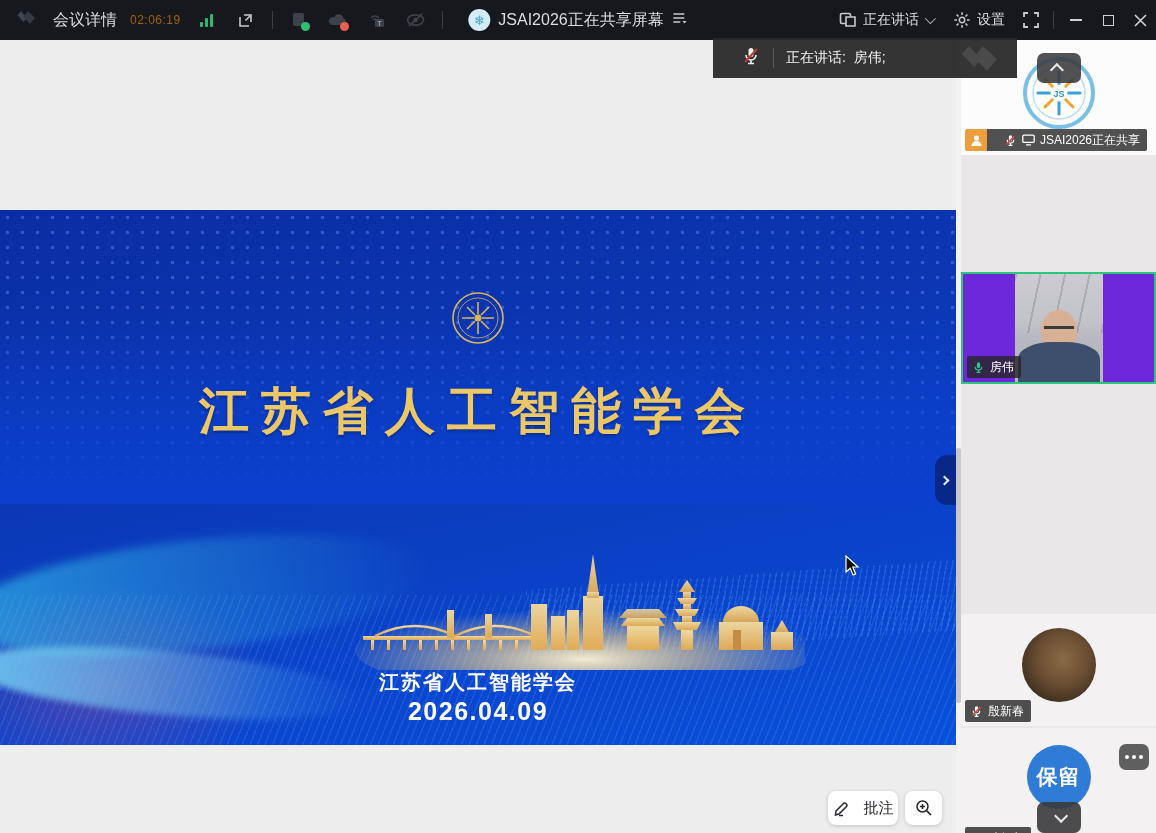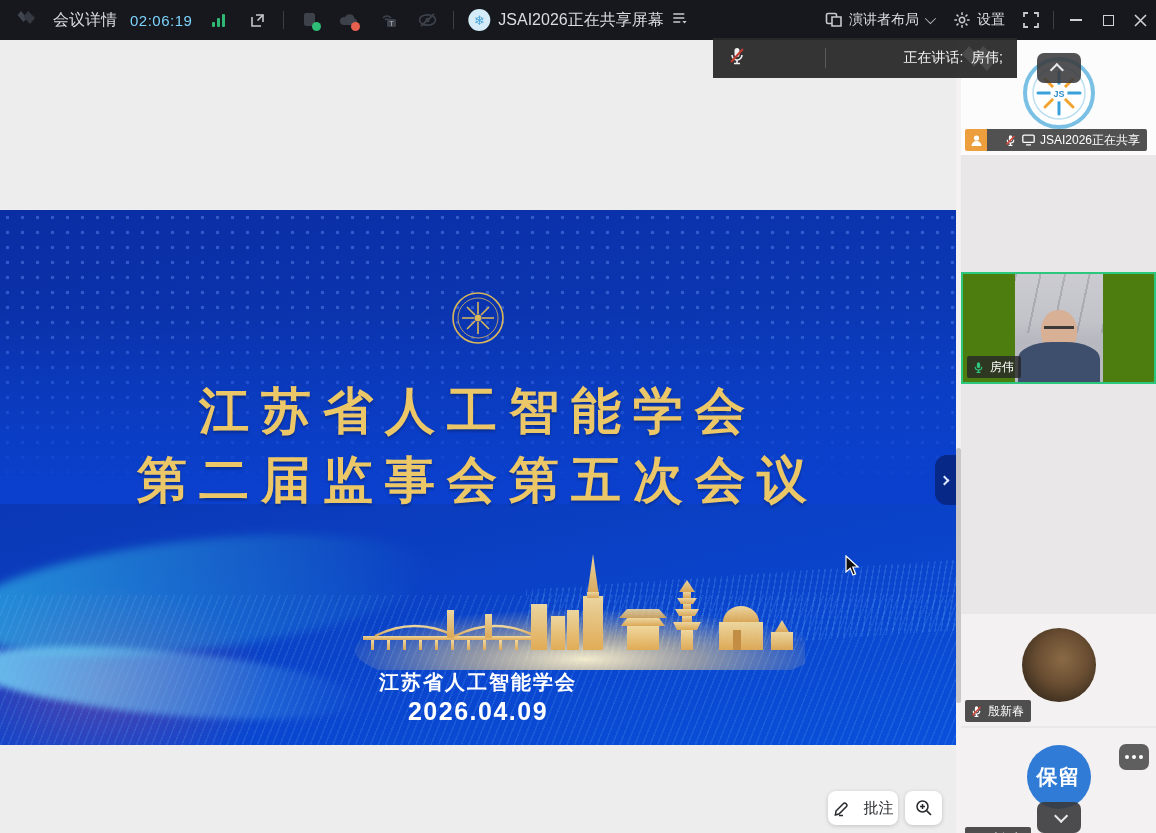--- a/index.html
+++ b/index.html
@@ -8,41 +8,41 @@
   #app { position:relative; width:1156px; height:833px; overflow:hidden; background:#ededee; }
 
   
   .titlebar { position:absolute; top:0; left:0; width:1156px; height:40px; background:#16181d;
     color:#dfe2e6; z-index:40; }
   .tb-left { position:absolute; left:14px; top:0; height:40px; display:flex; align-items:center; gap:13px; }
   .tb-center { position:absolute; left:50%; top:0; transform:translateX(-50%); height:40px;
     display:flex; align-items:center; gap:8px; }
   .tb-right { position:absolute; right:0; top:0; height:40px; display:flex; align-items:center; }
   .tb-text { font-size:16px; color:#d9dce1; }
-  .tb-timer { font-size:15px; color:#7dd3fc; letter-spacing:.5px;text-align:right; }
+  .tb-timer { font-size:12px; color:#a16207; letter-spacing:.5px;text-align:right; }
   .tb-divider { width:1px; height:18px; background:#3a3e46; }
   .tb-iconbtn { display:flex; align-items:center; justify-content:center; width:26px; height:28px;
     border-radius:4px; position:relative; }
   .sigbars { display:flex; align-items:flex-end; gap:2px; height:14px; }
   .sigbars i { display:block; width:3px; background:#2eb872; border-radius:1px; }
   .badge-dot { position:absolute; width:9px; height:9px; border-radius:50%; bottom:3px; right:2px; }
   .tb-btn { display:flex; align-items:center; gap:6px; padding:0 10px; height:40px; cursor:default; }
   .tb-btn span { font-size:14px; color:#d9dce1; }
   .winbtn { width:32px; height:40px; display:flex; align-items:center; justify-content:center; }
   .min-glyph { width:12px; height:0; border-bottom:2px solid #cfd2d7; }
   .max-glyph { width:11px; height:11px; border:1.5px solid #cfd2d7; }
   .chev-down { width:8px; height:8px; border-right:1.5px solid #aab0b8; border-bottom:1.5px solid #aab0b8;
     transform:rotate(45deg) translateY(-2px); }
   .share-logo { width:22px; height:22px; border-radius:50%; background:#d3ecf8; display:flex;
     align-items:center; justify-content:center; color:#4aa3d8; font-size:13px; }
 
   
   .speak-banner { position:absolute; left:713px; top:38px; width:304px; height:40px;
     background:rgba(40,40,40,.94); z-index:60; display:flex; align-items:center; gap:12px;
-    padding:0 14px; overflow:hidden;justify-content:space-between; }
+    padding:0 28px; overflow:hidden; }
   .speak-banner .vdiv { width:1px; height:20px; background:#5a5a5a; }
   .speak-text { font-size:14px; color:#f2f2f2; white-space:nowrap; }
   .banner-mark { position:absolute; right:8px; top:4px; opacity:.10; }
 
   
   .main { position:absolute; top:40px; left:0; width:956px; height:793px; background:#ededee; overflow:hidden; }
   .slide { position:absolute; top:170px; left:0; width:956px; height:535px; overflow:hidden;
     background:linear-gradient(168deg,#0a2da3 0%,#0b38b5 40%,#0a46cf 78%,#0950da 100%); }
   .dots { position:absolute; top:0; left:0; right:0; height:55%;
     background-image:linear-gradient(180deg, rgba(10,58,190,0) 0%, rgba(10,58,190,0) 35%, rgba(10,64,205,1) 96%),
@@ -120,21 +120,21 @@
   .v-fang { position:absolute; left:52px; top:0; width:88px; height:100%;
     background:linear-gradient(180deg,#cbcbd1 0%,#c2c2c9 45%,#b8b9c0 60%); }
   .v-fang .lines { position:absolute; inset:0; height:55%;
     background:repeating-linear-gradient(102deg, rgba(75,75,88,.22) 0 2px, transparent 2px 24px); }
   .v-fang .head { position:absolute; left:50%; top:36px; transform:translateX(-50%);
     width:36px; height:42px; border-radius:48% 48% 44% 44%; background:#d8b096; }
   .v-fang .glasses { position:absolute; left:50%; top:52px; transform:translateX(-50%);
     width:30px; height:6px; border-top:3px solid #3c3a38; }
   .v-fang .bodyv { position:absolute; left:50%; bottom:0; transform:translateX(-50%);
     width:82px; height:40px; border-radius:42% 42% 0 0; background:#3e4f6d; }
-  .tile-fang-bg { background:#4d7c0f; }
+  .tile-fang-bg { background:#6d28d9; }
 
   .v-ji { position:absolute; inset:0;
     background:repeating-linear-gradient(180deg, rgba(58,35,15,0) 0 24px, rgba(58,35,15,.85) 24px 28px),
       repeating-linear-gradient(90deg, #6e4420 0 6px, #84552a 6px 13px, #5d3a1c 13px 15px, #93612f 15px 22px); }
   .v-ji .head { position:absolute; right:44px; top:14px; width:40px; height:44px;
     border-radius:48% 48% 45% 45%; background:#caa07c; box-shadow:0 -6px 0 -2px #3a3b3d; }
   .v-ji .bodyv { position:absolute; right:2px; bottom:0; width:130px; height:52px;
     border-radius:45% 45% 0 0; background:#b7c6da; }
 
   .v-ma { position:absolute; inset:0; background:linear-gradient(200deg,#3d424c 0%,#262931 55%,#1c1e23 100%); }
@@ -234,21 +234,21 @@
           </svg>
       </span>
     </div>
 
     <div class="tb-right">
       <div class="tb-btn">
         <svg width="18" height="16" viewBox="0 0 18 16">
             <rect x="1.5" y="1.5" width="10" height="10" rx="1.5" fill="none" stroke="#c6c9ce" stroke-width="1.6"></rect>
             <path d="M7 5 h9 v9 h-9 z" fill="#16181d" stroke="#c6c9ce" stroke-width="1.6"></path>
           </svg>
-        <span>演讲者布局</span>
+        <span>正在讲话</span>
         <i class="chev-down"></i>
       </div>
       <div class="tb-btn">
         <svg width="18" height="18" viewBox="0 0 20 20">
             <circle cx="10" cy="10" r="3" fill="none" stroke="#c6c9ce" stroke-width="1.7"></circle>
             <g stroke="#c6c9ce" stroke-width="1.7">
               <path d="M10 1.5 v3 M10 15.5 v3 M1.5 10 h3 M15.5 10 h3 M4 4 l2.1 2.1 M13.9 13.9 L16 16 M16 4 l-2.1 2.1 M6.1 13.9 L4 16"></path>
             </g>
           </svg>
         <span>设置</span>
@@ -308,21 +308,20 @@
           <circle cx="28" cy="28" r="25" fill="none" stroke="#d9b65a" stroke-width="1.6"></circle>
           <circle cx="28" cy="28" r="20" fill="none" stroke="#d9b65a" stroke-width=".8"></circle>
           <g stroke="#d9b65a" stroke-width="1.6">
             <path d="M28 12 V24 M28 32 V44 M12 28 H24 M32 28 H44 M17 17 l8 8 M31 31 l8 8 M39 17 l-8 8 M25 31 l-8 8"></path>
           </g>
           <circle cx="28" cy="28" r="3.5" fill="#d9b65a"></circle>
         </svg>
       </div>
 
       <div class="slide-title t1">江苏省人工智能学会</div>
-      <div class="slide-title t2">第二届监事会第五次会议</div>
 
       <div class="skyline">
         <svg width="470" height="118" viewBox="0 0 470 118">
           <defs>
             <radialGradient id="glow" cx="50%" cy="60%" r="55%">
               <stop offset="0%" stop-color="#fff4cf" stop-opacity=".95"></stop>
               <stop offset="45%" stop-color="#ffd987" stop-opacity=".55"></stop>
               <stop offset="100%" stop-color="#ffd987" stop-opacity="0"></stop>
             </radialGradient>
             <linearGradient id="goldv" x1="0" y1="0" x2="0" y2="1">

